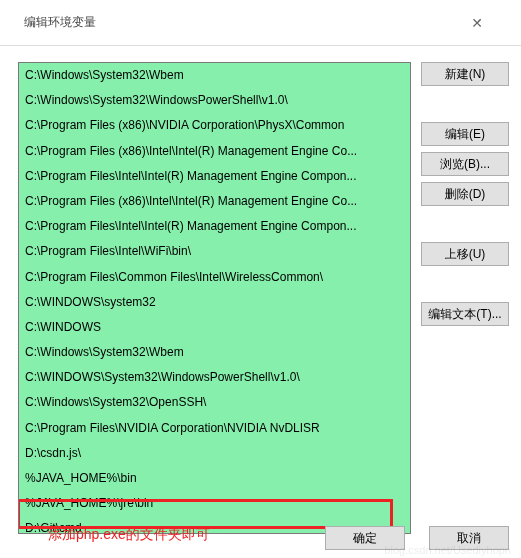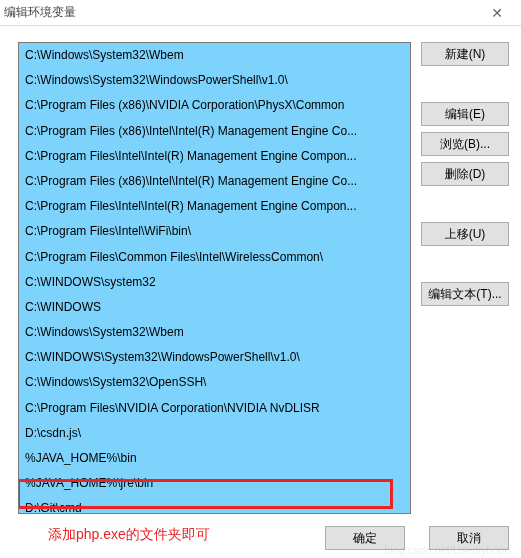--- a/index.html
+++ b/index.html
@@ -6,24 +6,24 @@
     body {
       font-family: "Microsoft YaHei", "Segoe UI", Arial, sans-serif;
       font-size: 12px;
       background: #fff;
       width: 521px;
       height: 558px;
       position: relative;
       overflow: hidden;
     }
     .titlebar {
-      height: 26px;
+      height: 46px;
       display: flex;
       align-items: center;
-      padding: 0 4px;
+      padding: 0 24px;
       border-bottom: 1px solid #ddd;
       background: #fff;
     }
     .title-text { flex: 1; color: #444; font-size: 12px; }
     .close-btn {
       width: 40px;
       height: 28px;
       display: flex;
       align-items: center;
       justify-content: center;
@@ -32,21 +32,21 @@
     }
     .content {
       display: flex;
       padding: 16px 12px 0 18px;
       gap: 10px;
       height: 478px;
     }
     .list-container {
       flex: 1;
       border: 1px solid #7a7a7a;
-      background: #7dd3fc;
+      background: #86efac;
       overflow: hidden;
       position: relative;
       height: 472px;
     }
     .list-item {
       padding: 3px 6px;
       color: #000;
       font-size: 12px;
       line-height: 1.6;
       white-space: nowrap;

